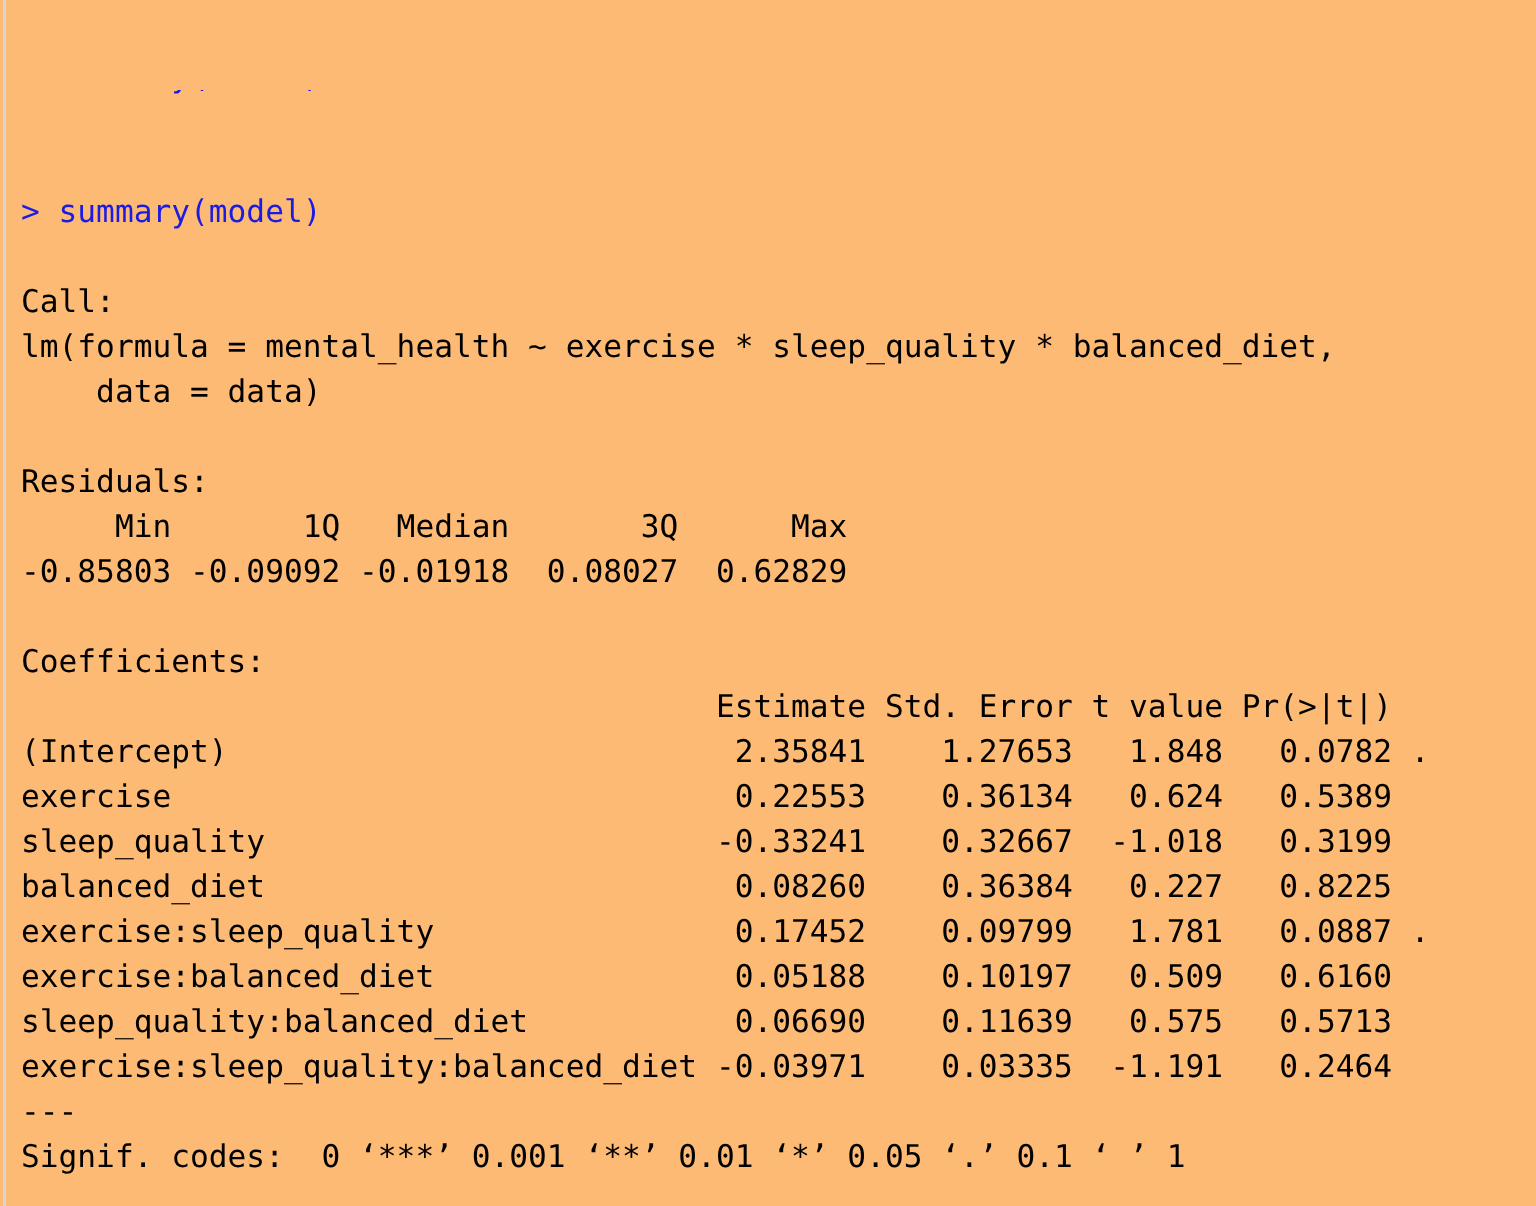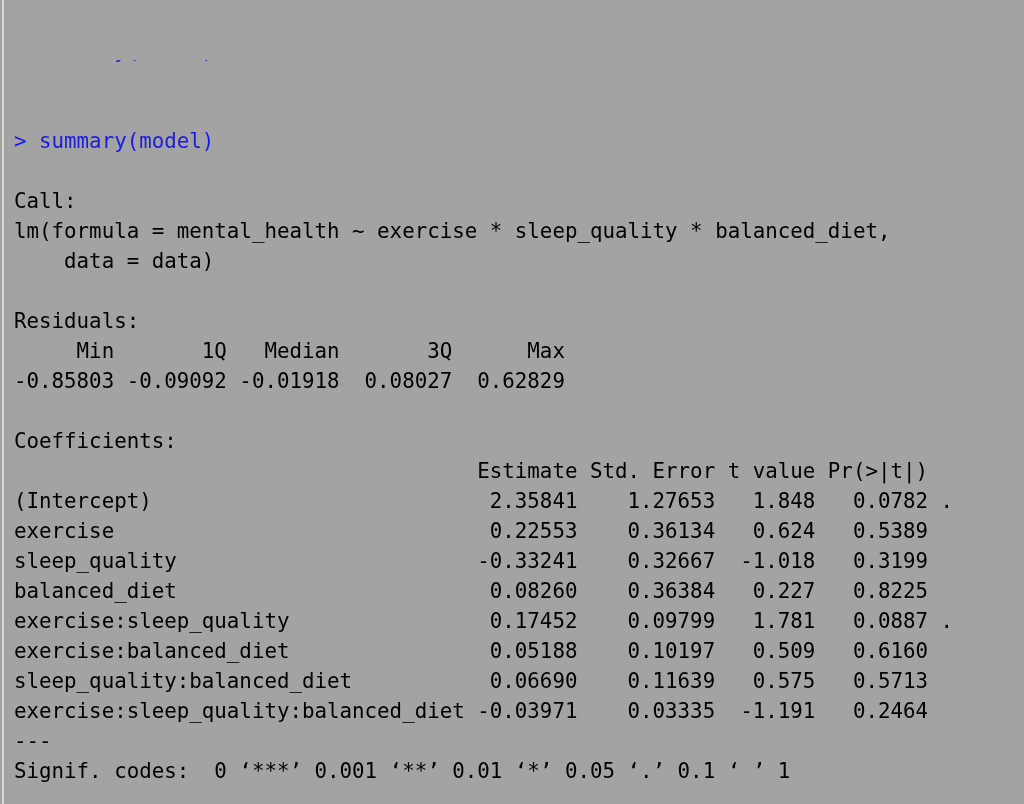--- a/index.html
+++ b/index.html
@@ -46,21 +46,21 @@
     line-height: 30px;
   }
   .line {
     min-height: 30px;
     white-space: pre;
   }
 </style>
 </head>
 <body>
 
-<div class="screen" style="background: #a3a3a3;">
+<div class="screen" style="background: #fdba74;">
   <div class="pane-border" style="background: rgb(214, 214, 214);"></div>
   <div class="console" style="color: rgb(0, 0, 0);">
     <div class="clipped-line">
       <span style="color: rgb(27, 27, 228);">&gt; summary(model)</span>
     </div>
     <div><div class="line" style="color: rgb(27, 27, 228);">&gt; summary(model)</div><div class="line"></div><div class="line">Call:</div><div class="line">lm(formula = mental_health ~ exercise * sleep_quality * balanced_diet, </div><div class="line">    data = data)</div><div class="line"></div><div class="line">Residuals:</div><div class="line">     Min       1Q   Median       3Q      Max </div><div class="line">-0.85803 -0.09092 -0.01918  0.08027  0.62829 </div><div class="line"></div><div class="line">Coefficients:</div><div class="line">                                     Estimate Std. Error t value Pr(&gt;|t|)  </div><div class="line">(Intercept)                           2.35841    1.27653   1.848   0.0782 .</div><div class="line">exercise                              0.22553    0.36134   0.624   0.5389  </div><div class="line">sleep_quality                        -0.33241    0.32667  -1.018   0.3199  </div><div class="line">balanced_diet                         0.08260    0.36384   0.227   0.8225  </div><div class="line">exercise:sleep_quality                0.17452    0.09799   1.781   0.0887 .</div><div class="line">exercise:balanced_diet                0.05188    0.10197   0.509   0.6160  </div><div class="line">sleep_quality:balanced_diet           0.06690    0.11639   0.575   0.5713  </div><div class="line">exercise:sleep_quality:balanced_diet -0.03971    0.03335  -1.191   0.2464  </div><div class="line">---</div><div class="line">Signif. codes:  0 ‘***’ 0.001 ‘**’ 0.01 ‘*’ 0.05 ‘.’ 0.1 ‘ ’ 1</div><div class="line"></div></div>
   </div>
 </div>
 
 </body></html>

